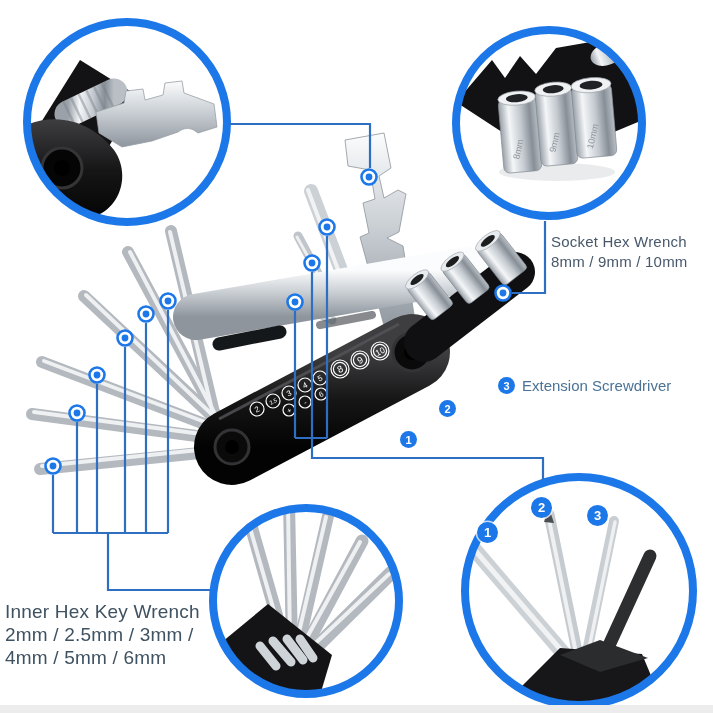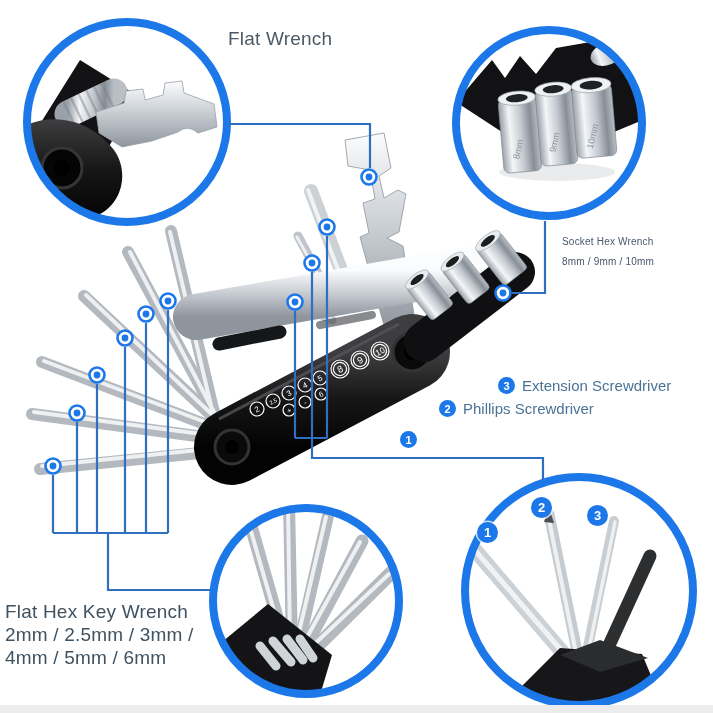--- a/index.html
+++ b/index.html
@@ -2,21 +2,21 @@
 <html><head>
 <meta charset="utf-8">
 <style>
   html,body{margin:0;padding:0;background:#fff;}
   #stage{position:relative;width:713px;height:713px;overflow:hidden;background:#ffffff;
          font-family:"Liberation Sans",sans-serif;}
   #art{position:absolute;left:0;top:0;}
   .lbl{position:absolute;color:#4d5a66;font-size:19px;line-height:22px;letter-spacing:.2px;}
   .lbl div{white-space:nowrap;}
   #lbl-flat{left:228px;top:28px;}
-  #lbl-socket{left:551px;top:232px;font-size:10px;line-height:20px;color:#47586b;margin-left:11px;}
+  #lbl-socket{left:551px;top:232px;font-size:15px;line-height:20px;color:#47586b;}
   #lbl-inner{left:5px;top:600px;line-height:23px;color:#3f5261;}
   .part{position:absolute;display:flex;align-items:center;gap:7px;color:#4a7396;font-size:15px;white-space:nowrap;}
   #part-3{left:498px;top:377px;}
   #part-2{left:439px;top:400px;}
   #part-1{left:400px;top:431px;}
   .badge{display:inline-flex;align-items:center;justify-content:center;width:17px;height:17px;
          border-radius:50%;background:#1c77e8;color:#fff;font-size:11px;font-weight:bold;flex:0 0 auto;}
   .bignum{position:absolute;width:21px;height:21px;border-radius:50%;background:#1c77e8;color:#fff;
           font-size:13px;font-weight:bold;display:flex;align-items:center;justify-content:center;
           box-shadow:0 0 0 1.5px rgba(255,255,255,.75);}
@@ -299,42 +299,40 @@
           <circle r="3.4" fill="#1c77e8"></circle>
         </g>
     <g transform="translate(168,301)">
           <circle r="7.5" fill="#fff" stroke="#1c77e8" stroke-width="2.6"></circle>
           <circle r="3.4" fill="#1c77e8"></circle>
         </g>
   </g>
 </svg>
 
   <div class="lbl" id="lbl-flat">
-    <div>Flat Wrench</div>
   </div>
 
   <div class="lbl" id="lbl-socket">
     <div>Socket Hex Wrench</div>
     <div>8mm / 9mm / 10mm</div>
   </div>
 
   <div class="part" id="part-3">
     <span class="badge">3</span>
     <span>Extension Screwdriver</span>
   </div>
   <div class="part" id="part-2">
     <span class="badge">2</span>
-    <span>Phillips Screwdriver</span>
   </div>
   <div class="part" id="part-1">
     <span class="badge">1</span>
   </div>
 
   <div class="lbl" id="lbl-inner">
-    <div>Flat Hex Key Wrench</div>
+    <div>Inner Hex Key Wrench</div>
     <div>2mm / 2.5mm / 3mm /</div>
     <div>4mm / 5mm / 6mm</div>
   </div>
 
   <div class="bignum" id="bn-1">1</div>
   <div class="bignum" id="bn-2">2</div>
   <div class="bignum" id="bn-3">3</div>
 
   <div id="bottom-strip"></div>
 </div>

